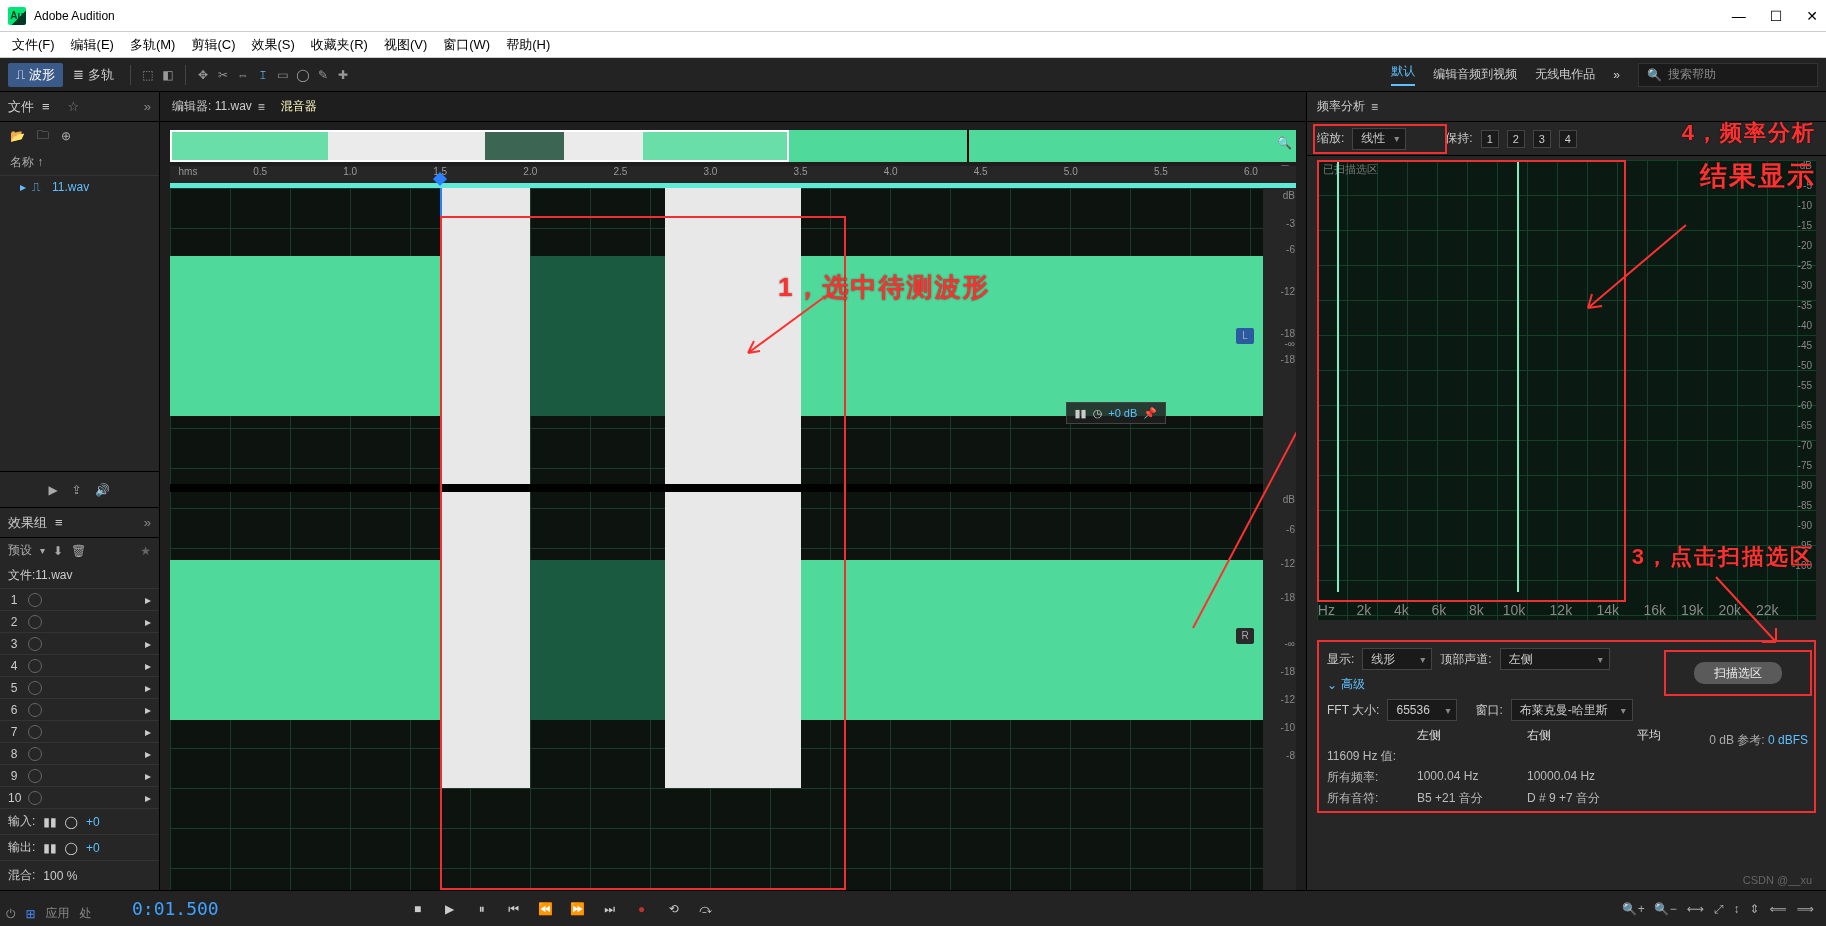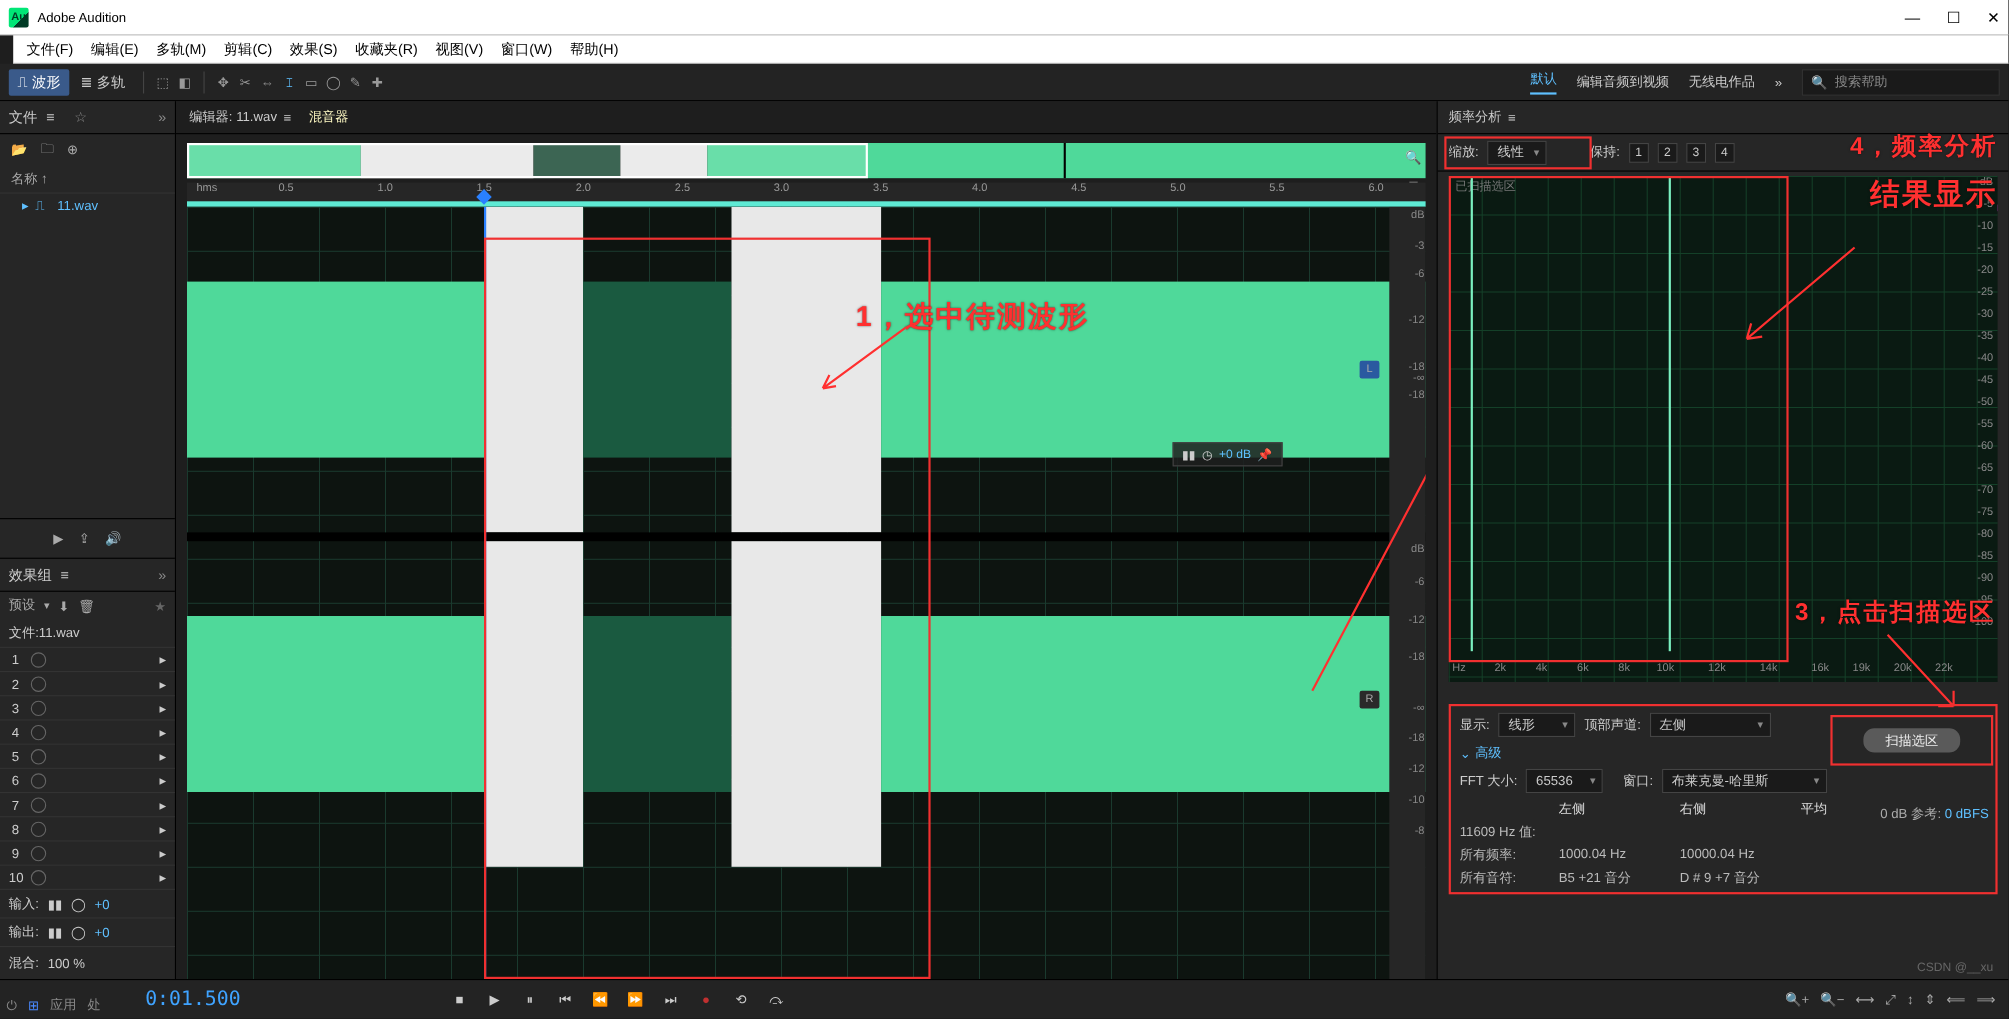--- a/index.html
+++ b/index.html
@@ -4,21 +4,21 @@
 <style>
 * { margin: 0; padding: 0; box-sizing: border-box; font-family: "Segoe UI", "Microsoft YaHei", sans-serif; user-select: none; }
 body { background: #1e1e1e; color: #ccc; width: 1826px; height: 926px; overflow: hidden; position: relative; font-size: 12px; }
 
 
 .titlebar { height: 32px; background: #fff; color: #000; display: flex; align-items: center; padding: 0 8px; border-bottom: 1px solid #ccc; }
 .titlebar .logo { width: 18px; height: 18px; background: linear-gradient(135deg, #00e676 60%, #003a25 60%); margin-right: 8px; border-radius: 2px; display: flex; align-items: center; justify-content: center; color: #003a25; font-weight: bold; font-size: 10px; }
 .titlebar .win-controls { margin-left: auto; display: flex; gap: 24px; font-size: 14px; }
 
 
-.menubar { height: 26px; background: #fff; color: #000; display: flex; align-items: center; padding: 0 4px; border-bottom: 1px solid #ccc; margin-left: 12px; }
+.menubar { height: 26px; background: #fff; color: #000; display: flex; align-items: center; padding: 0 4px; border-bottom: 1px solid #ccc; }
 .menubar span { padding: 4px 8px; font-size: 13px; }
 
 
 .toolbar-top { height: 34px; background: #232323; border-bottom: 1px solid #000; display: flex; align-items: center; padding: 0 8px; gap: 2px; }
 .tb-btn { height: 24px; padding: 2px 8px; display: inline-flex; align-items: center; gap: 4px; color: #ccc; font-size: 13px; border-radius: 2px; }
 .tb-btn.active { background: #3a5a8a; color: #fff; }
 .tb-sep { width: 1px; height: 20px; background: #444; margin: 0 6px; }
 .tb-icon { width: 18px; height: 18px; display: inline-flex; align-items: center; justify-content: center; color: #999; }
 .toolbar-top .right-tabs { margin-left: auto; display: flex; gap: 18px; align-items: center; }
 .toolbar-top .search { background: #1a1a1a; border: 1px solid #333; height: 24px; width: 180px; padding: 0 8px; display: flex; align-items: center; color: #888; }
@@ -109,21 +109,21 @@
 .red-box { position: absolute; border: 2px solid #f03030; pointer-events: none; }
 
 .spectrum { flex: 1; margin: 4px 10px 2px 10px; position: relative; background: #0a1a12; }
 .spectrum-grid { position: absolute; inset: 0; background-image:
   linear-gradient(to right, #144028 1px, transparent 1px),
   linear-gradient(to bottom, #144028 1px, transparent 1px);
   background-size: 30px 35px; }
 .spectrum-peak { position: absolute; bottom: 28px; width: 2px; background: #7af0c0; }
 .spec-db { position: absolute; right: 2px; top: 0; bottom: 20px; width: 34px; color: #888; font-size: 10px; }
 .spec-db div { position: absolute; right: 2px; }
-.spec-hz { position: absolute; left: 0; right: 30px; bottom: 2px; height: 16px; color: #888; font-size: 10px; }
+.spec-hz { position: absolute; left: 0; right: 30px; bottom: 2px; height: 16px; color: #888; font-size: 14px; }
 .spec-hz span { position: absolute; transform: translateX(-50%); }
 
 .scan-settings-box { border: 2px solid #f03030; margin: 8px 10px 2px 10px; padding: 6px 8px 4px 8px; position: relative; }
 .scan-row { display: flex; align-items: center; gap: 8px; margin-bottom: 6px; font-size: 12px; color: #ccc; }
 .scan-btn { background: #5a5a5a; color: #eee; border-radius: 10px; height: 22px; padding: 0 20px; display: inline-flex; align-items: center; }
 .adv-head { color: #5fc0ff; font-size: 12px; margin: 2px 0 6px 0; display: flex; align-items: center; gap: 4px; }
 .val-grid { display: grid; grid-template-columns: 90px 110px 110px 80px; row-gap: 4px; font-size: 12px; color: #bbb; margin-top: 4px; }
 .val-grid .hdr { color: #ddd; }
 
 .zero-ref { position: absolute; right: 18px; top: 640px; font-size: 12px; color: #aaa; }
@@ -510,21 +510,21 @@
       <div class="adv-head">
           <span>⌄</span>
           <span>高级</span>
         </div>
       <div class="scan-row">
         <span>FFT 大小:</span>
         <div class="dd" style="width:70px">
             <span>65536</span>
           </div>
         <span style="margin-left:10px">窗口:</span>
-        <div class="dd" style="width:150px">
+        <div class="dd" style="width:122px">
             <span>布莱克曼-哈里斯</span>
           </div>
       </div>
       <div class="val-grid">
         <span></span>
           <span class="hdr">左侧</span>
           <span class="hdr">右侧</span>
           <span class="hdr">平均</span>
         <span>11609 Hz 值:</span>
           <span></span>

